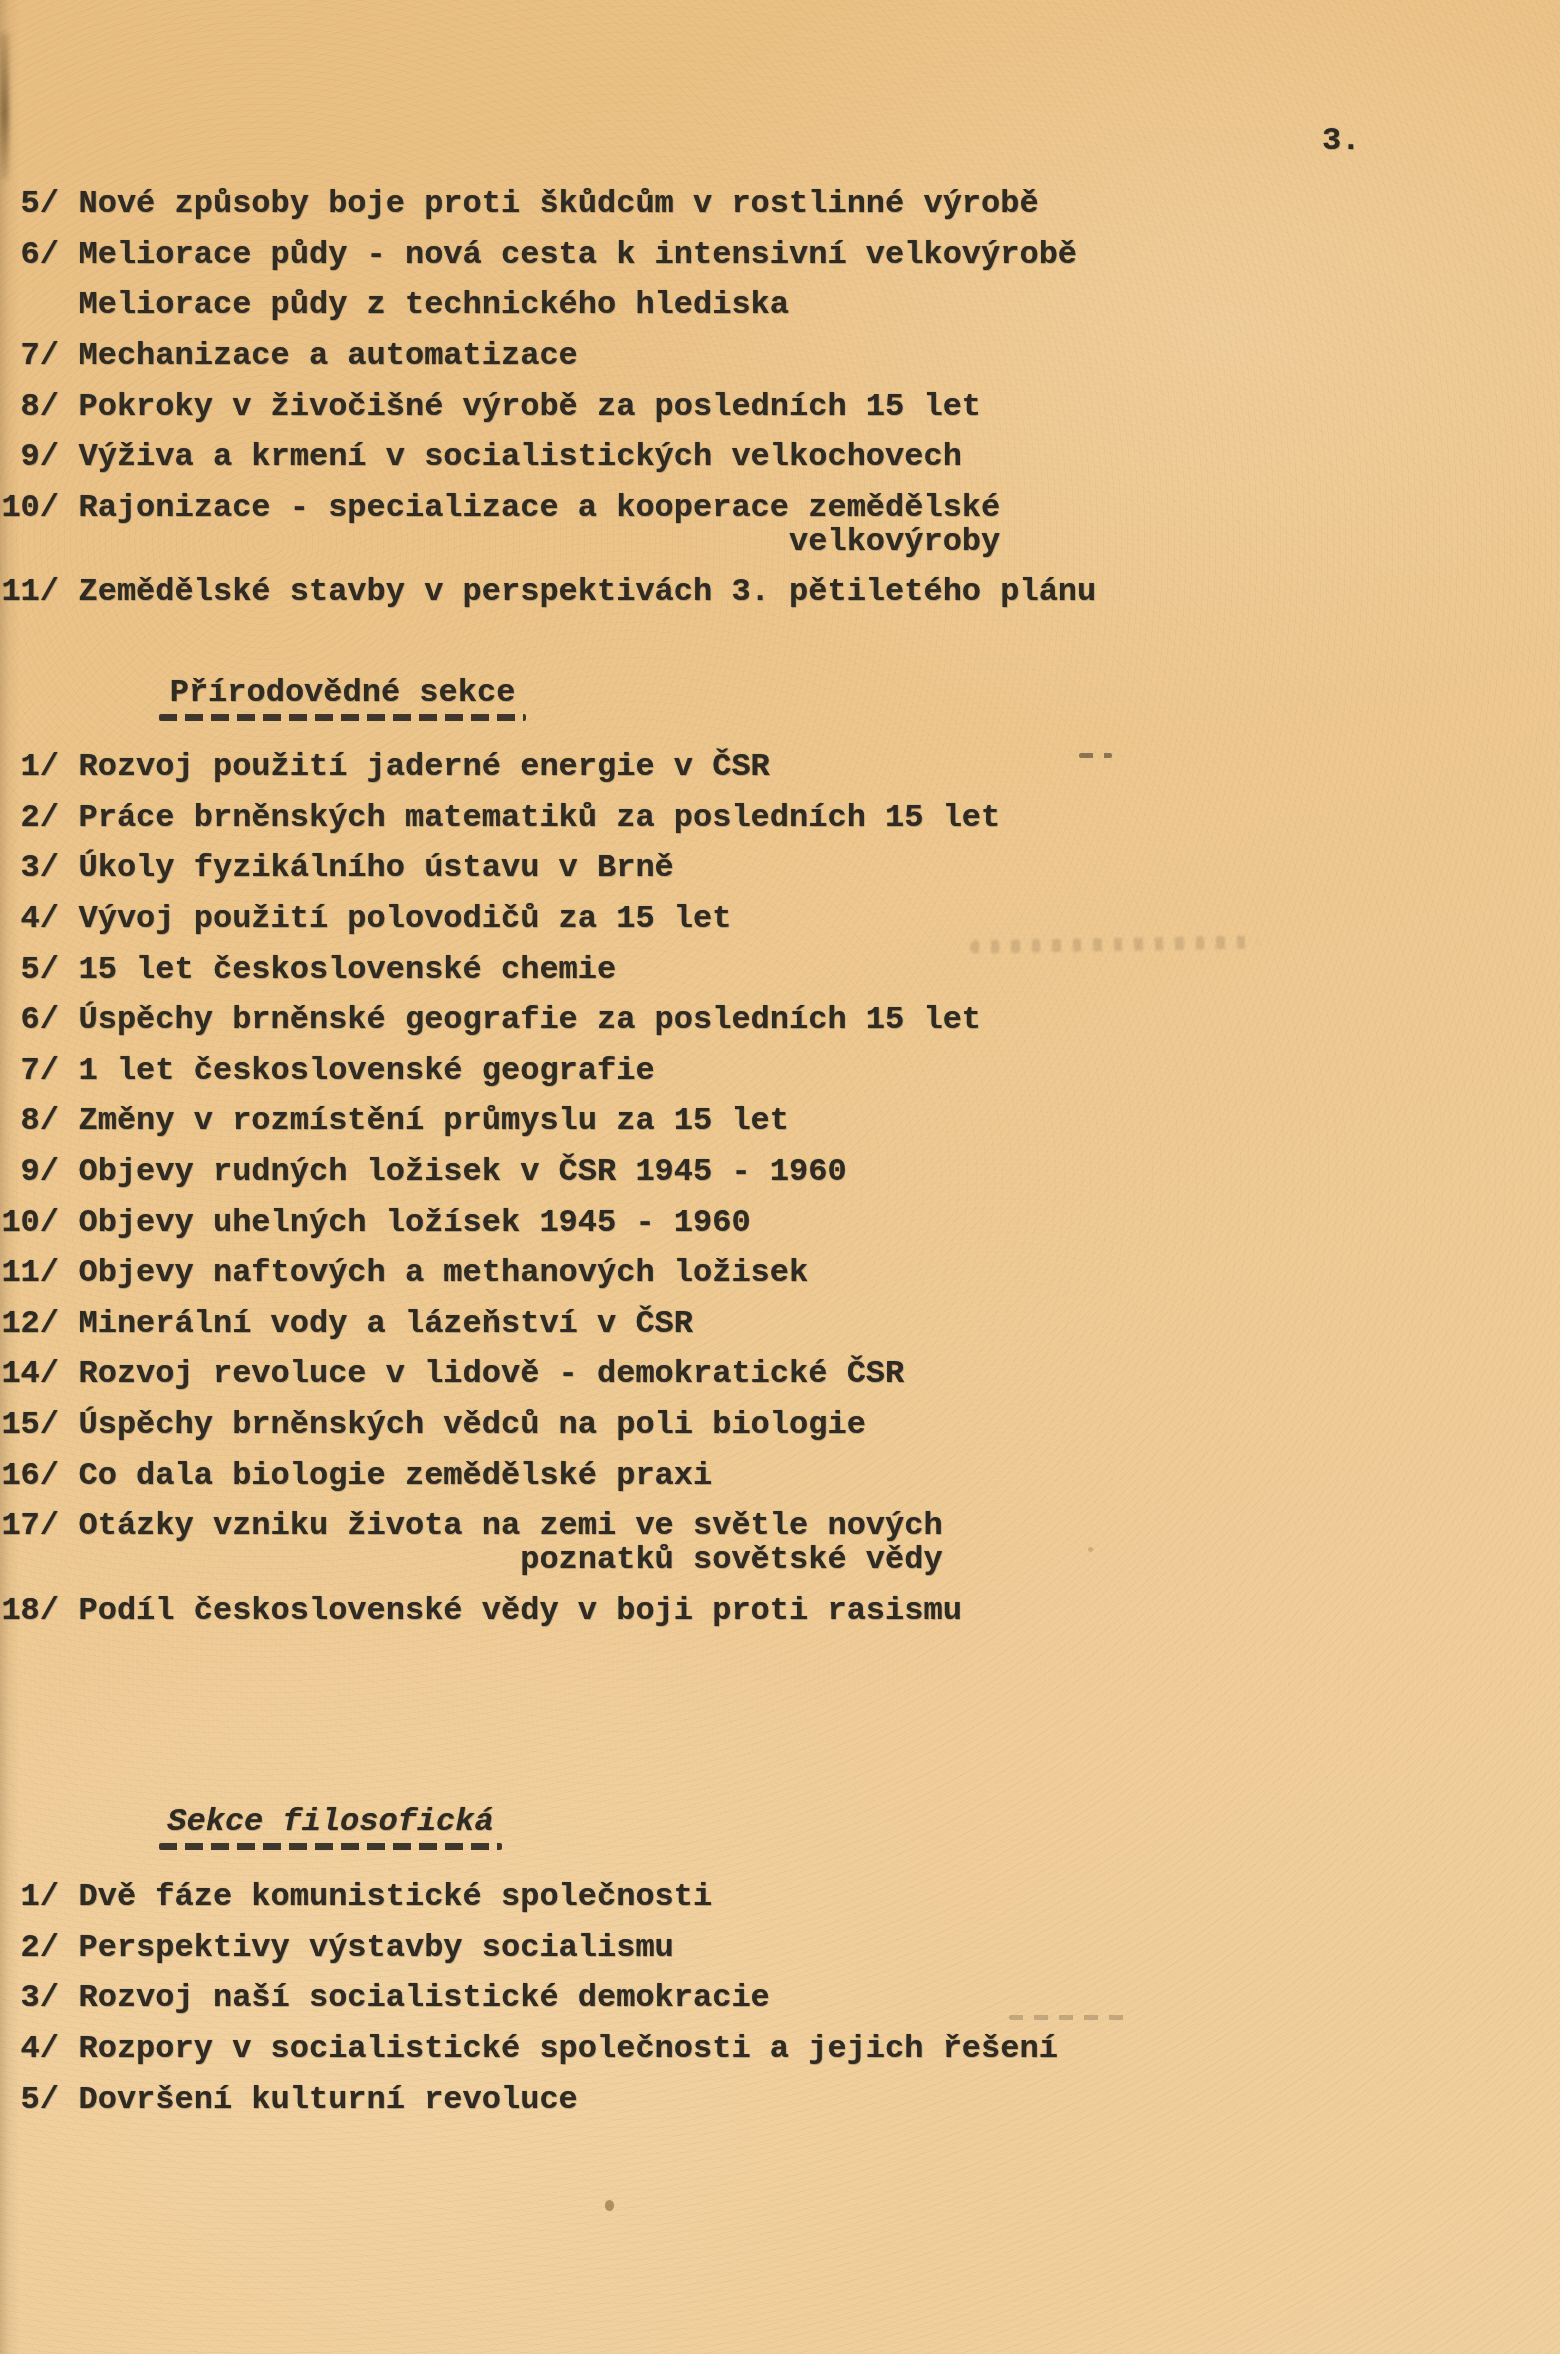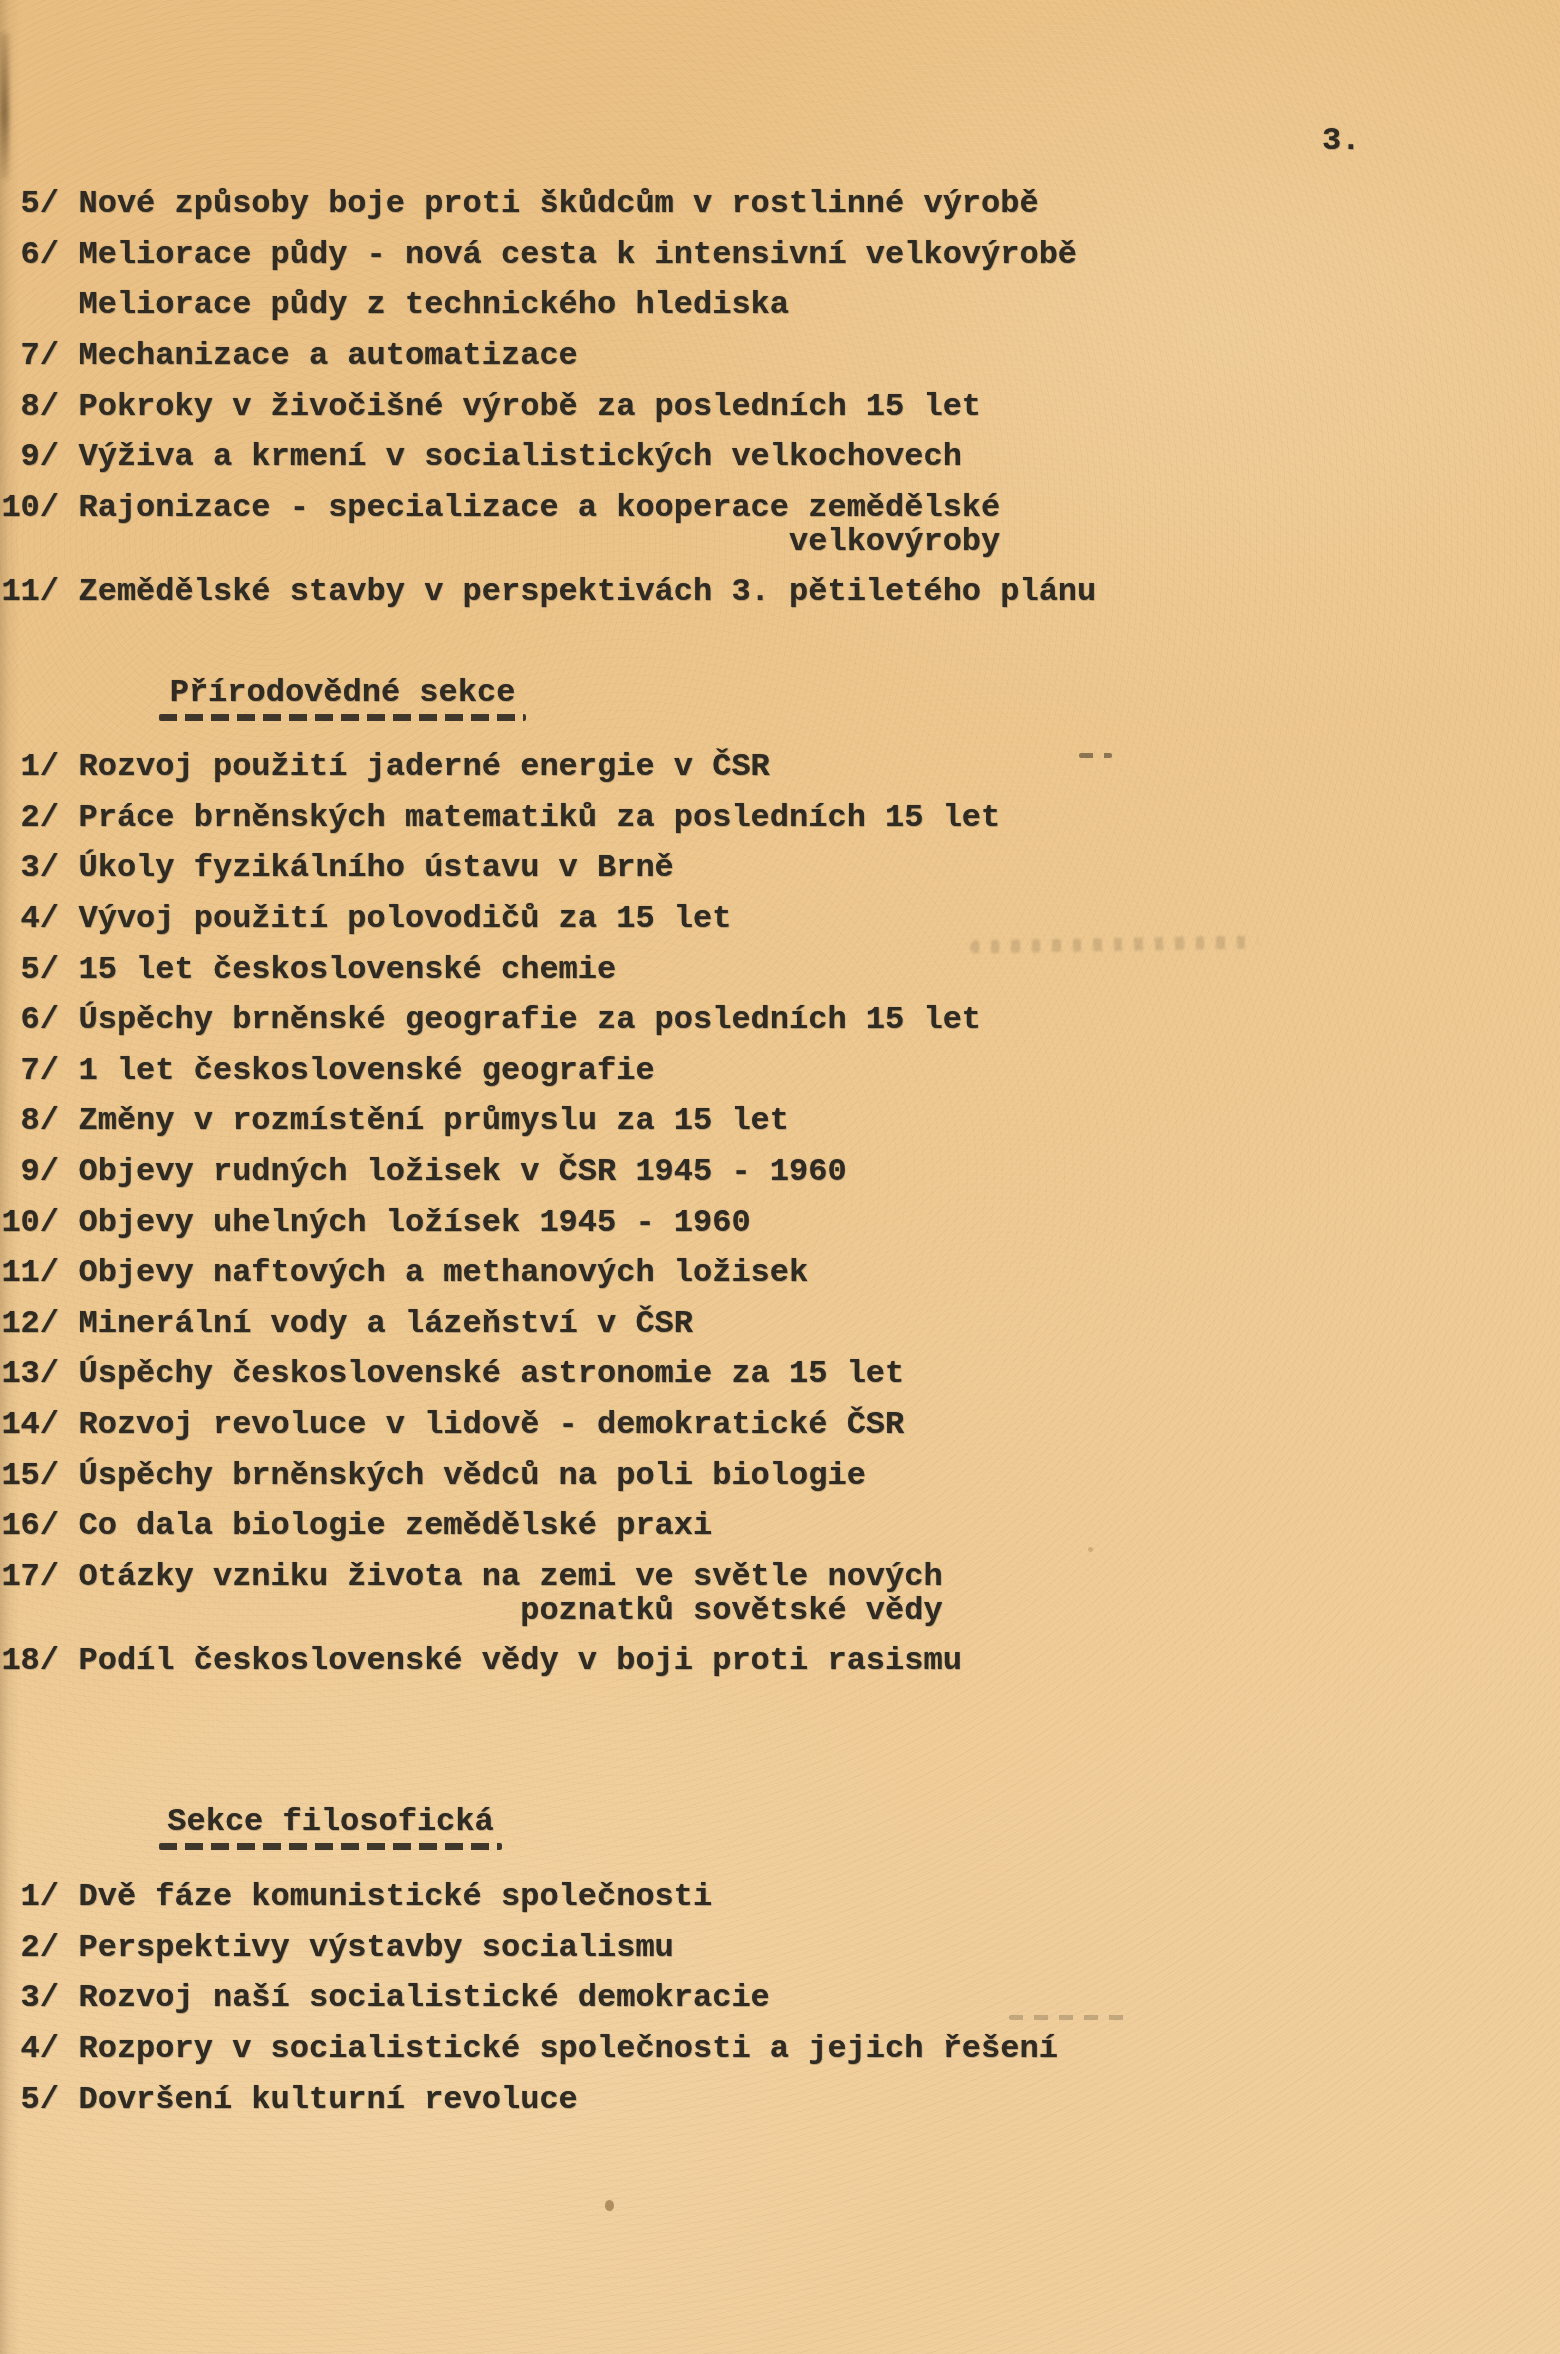--- a/index.html
+++ b/index.html
@@ -162,24 +162,20 @@
             </li>
             <li class="item">
               <span class="num">11/</span>
               <span class="txt"><span>Objevy naftových a methanových ložisek</span></span>
             </li>
             <li class="item">
               <span class="num">12/</span>
               <span class="txt"><span>Minerální vody a lázeňství v ČSR</span></span>
             </li>
             <li class="item">
-              <span class="num">13/</span>
-              <span class="txt"><span>Úspěchy československé astronomie za 15 let</span></span>
-            </li>
-            <li class="item">
               <span class="num">14/</span>
               <span class="txt"><span>Rozvoj revoluce v lidově - demokratické ČSR</span></span>
             </li>
             <li class="item">
               <span class="num">15/</span>
               <span class="txt"><span>Úspěchy brněnských vědců na poli biologie</span></span>
             </li>
             <li class="item">
               <span class="num">16/</span>
               <span class="txt"><span>Co dala biologie zemědělské praxi</span></span>
@@ -187,21 +183,21 @@
             <li class="item">
               <span class="num">17/</span>
               <span class="txt"><span>Otázky vzniku života na zemi ve světle nových</span><span class="line2">poznatků sovětské vědy</span></span>
             </li>
             <li class="item">
               <span class="num">18/</span>
               <span class="txt"><span>Podíl československé vědy v boji proti rasismu</span></span>
             </li>
           </ul>
         </section>
-        <div class="section-heading" style="top: 1802px;">
+        <div class="section-heading" style="top: 1802px; font-style: italic;">
           <span class="ht">Sekce filosofická</span>
           <div class="underline" style="width: 343px;"></div>
         </div>
         <section class="section" style="top: 1872px;">
           <ul class="items">
             <li class="item">
               <span class="num">1/</span>
               <span class="txt"><span>Dvě fáze komunistické společnosti</span></span>
             </li>
             <li class="item">

